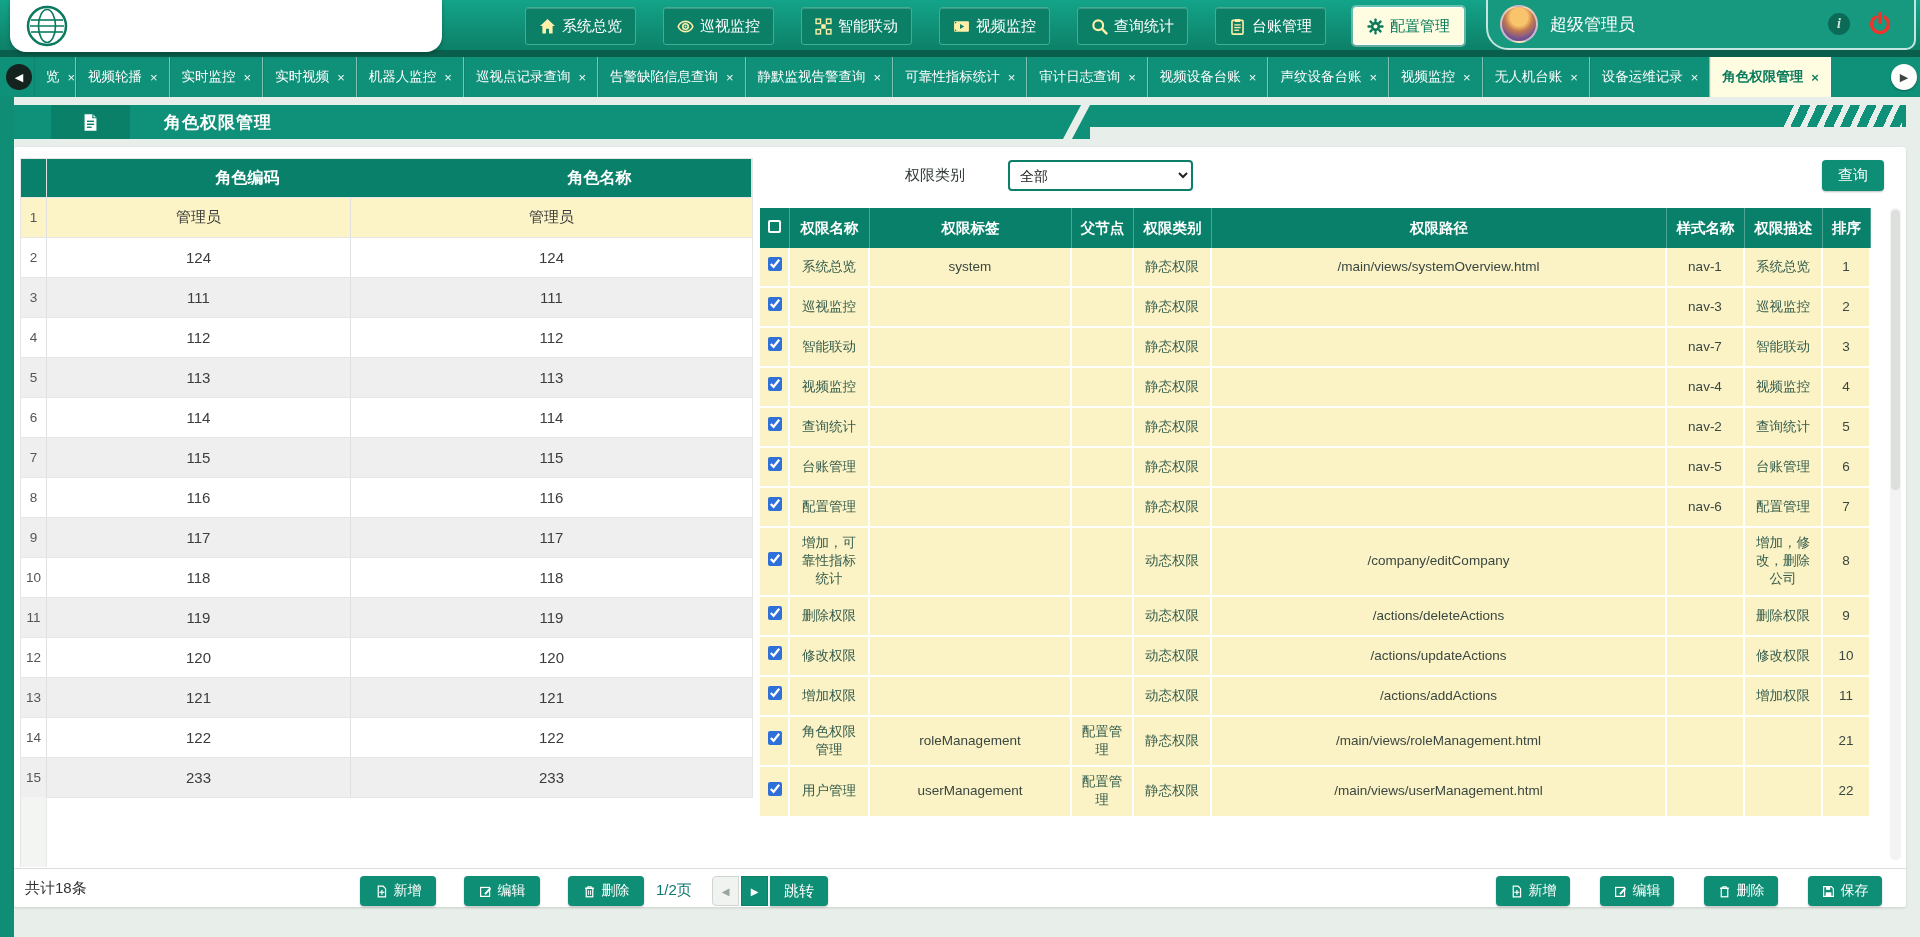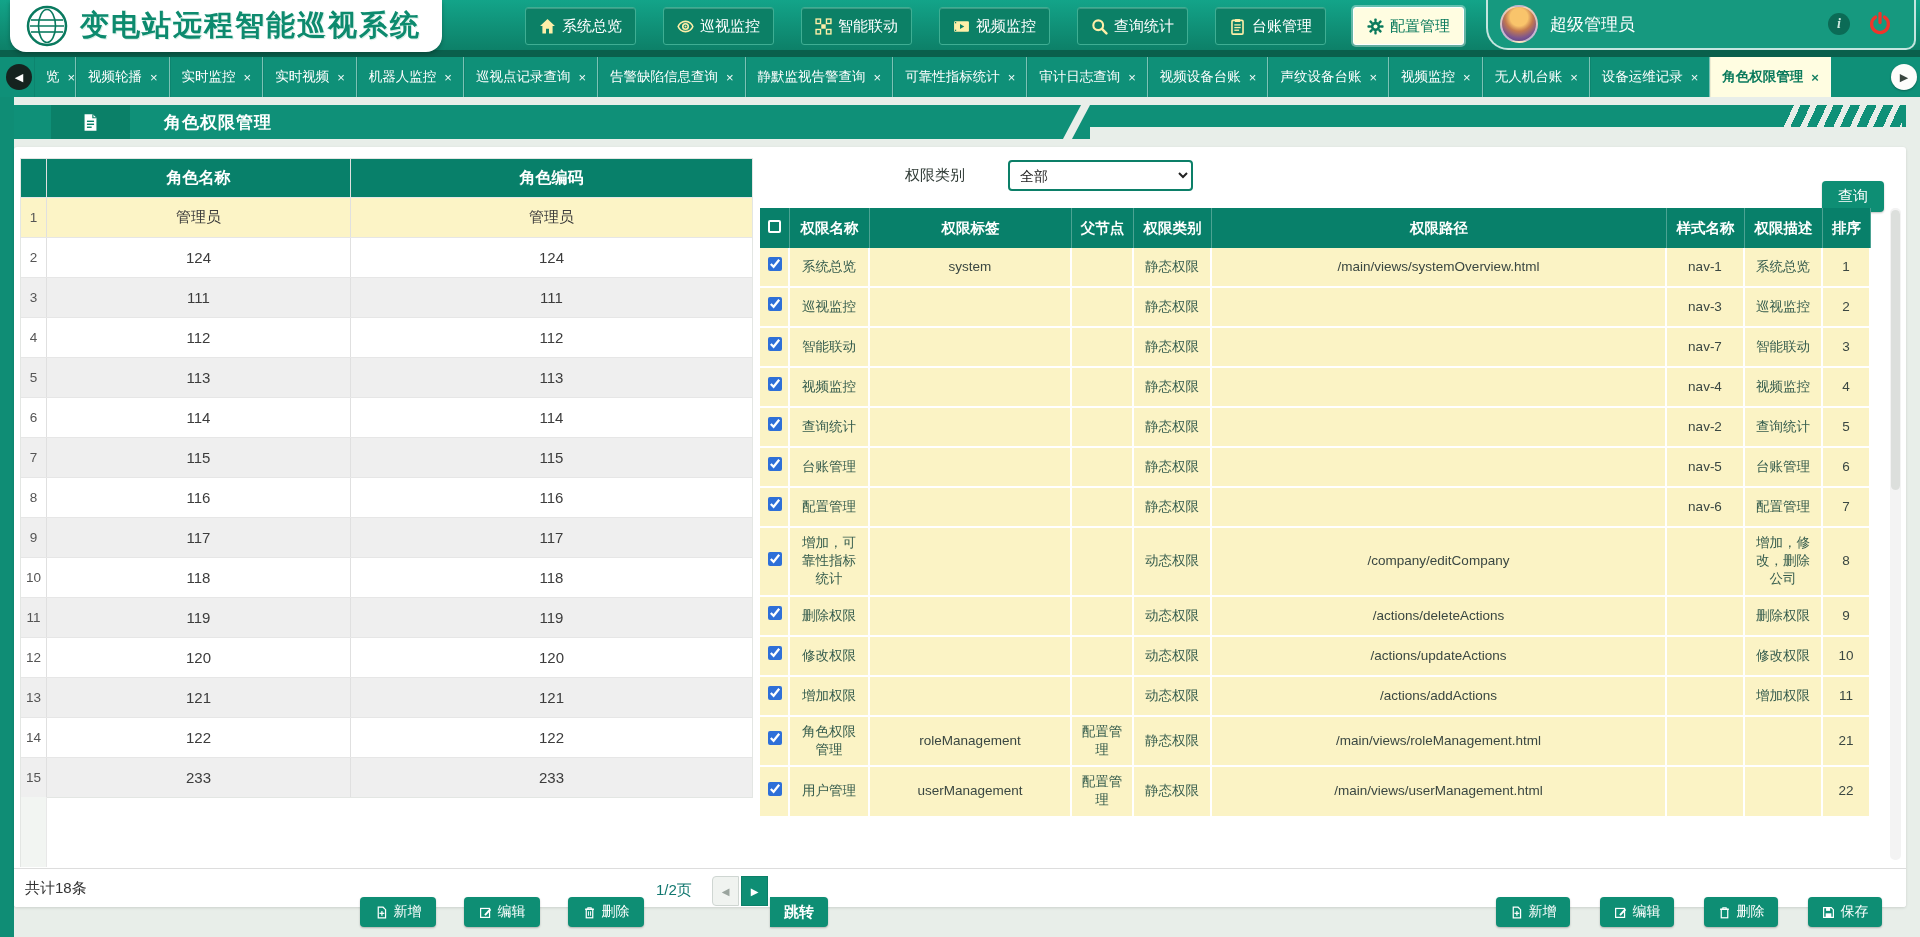--- a/index.html
+++ b/index.html
@@ -84,21 +84,21 @@
   .lc.b{flex:1;}
   .lnum-cont{position:absolute;left:20px;top:797px;width:27px;height:70px;background:#f2f5f2;
     border-left:1px solid #e3e6e3;border-right:1px solid #e8e8e8;}
 
   
   .flabel{position:absolute;left:905px;top:166px;font-size:15px;color:#2f3a35;}
   .fselect{position:absolute;left:1008px;top:160px;width:185px;height:31px;border:2px solid #0c7f68;
     border-radius:4px;font-size:14px;color:#222;padding:0 6px;background:#fff;}
   .btn{border:none;background:#0e8e74;color:#fff;font-size:14px;border-radius:4px;cursor:pointer;
     display:flex;align-items:center;justify-content:center;gap:6px;
-    box-shadow:0 1px 2px rgba(0,0,0,.25);font-family:inherit;margin-top:21px;}
+    box-shadow:0 1px 2px rgba(0,0,0,.25);font-family:inherit;}
   .btn svg{width:13px;height:13px;}
   .q-btn{position:absolute;left:1822px;top:160px;width:62px;height:31px;font-size:15px;}
 
   
   .ptable{position:absolute;left:760px;top:208px;width:1111px;border-collapse:separate;
     border-spacing:0;table-layout:fixed;}
   .ptable th{background:#08806a;color:#fff;font-size:14.5px;font-weight:bold;height:40px;
     text-align:center;border-right:1px solid rgba(255,255,255,.28);padding:0 4px;}
   .ptable td{background:#fbf3c5;border-right:2px solid #fff;border-bottom:2px solid #fff;
     font-size:13.5px;color:#355c4d;text-align:center;padding:6px 8px;line-height:1.35;
@@ -121,37 +121,36 @@
   .total{position:absolute;left:25px;top:879px;font-size:15px;color:#333;}
   .fb{position:absolute;top:876px;height:30px;width:76px;}
   .pginfo{position:absolute;left:656px;top:881px;font-size:15px;color:#0f766e;}
   .pg-prev{position:absolute;left:712px;top:876px;width:27px;height:30px;background:#f0f3f0;
     border:1px solid #cfd6d2;border-radius:4px 0 0 4px;color:#9aa49e;display:flex;
     align-items:center;justify-content:center;font-size:10px;cursor:pointer;}
   .pg-next{position:absolute;left:741px;top:876px;width:27px;height:30px;background:#0e8e74;
     border-radius:0;color:#fff;display:flex;align-items:center;justify-content:center;
     font-size:10px;cursor:pointer;border:1px solid #0c7f68;}
   .pg-jump{position:absolute;left:770px;top:876px;width:58px;height:30px;border-radius:0 4px 4px 0;
-    font-size:15px;font-weight:bold;}
+    font-size:15px;}
 </style>
 </head>
 <body>
 
 <div class="hdr"></div>
 <div class="hdr-strip"></div>
 
 <div class="logo-box">
   <svg class="logo" viewBox="0 0 42 42">
     <circle cx="21" cy="21" r="19" fill="#fff" stroke="#0a7a5f" stroke-width="2.5"></circle>
     <ellipse cx="21" cy="21" rx="8.5" ry="16.5" fill="none" stroke="#0a7a5f" stroke-width="1.6"></ellipse>
     <line x1="5" y1="15" x2="37" y2="15" stroke="#0a7a5f" stroke-width="1.6"></line>
     <line x1="4" y1="21" x2="38" y2="21" stroke="#0a7a5f" stroke-width="1.6"></line>
     <line x1="5" y1="27" x2="37" y2="27" stroke="#0a7a5f" stroke-width="1.6"></line>
   </svg>
-  <div class="app-title">变电站远程智能巡视系统</div>
 </div>
 
 <div class="nav" id="nav">
     <div class="nav-btn">
       <svg class="nicon" viewBox="0 0 16 16">
         <path d="M8 1 L15 7.5 H12.8 V14.5 H9.4 V10 H6.6 V14.5 H3.2 V7.5 H1 Z" fill="currentColor"></path>
       </svg>
       <span>系统总览</span>
     </div>
     <div class="nav-btn">
@@ -316,22 +315,22 @@
   <div class="tb-thin-cut"></div>
   <div class="tb-slash"></div>
   <div class="tb-hatch"></div>
 </div>
 
 <div class="card"></div>
 
 <div class="ltable">
   <div class="lhead">
     <div class="lc n"></div>
+    <div class="lc b">角色编码</div>
     <div class="lc a">角色名称</div>
-    <div class="lc b">角色编码</div>
   </div>
   <div id="lrows">
       <div class="lrow sel">
         <div class="lc n">1</div>
         <div class="lc a">管理员</div>
         <div class="lc b">管理员</div>
       </div>
       <div class="lrow">
         <div class="lc n">2</div>
         <div class="lc a">124</div>

